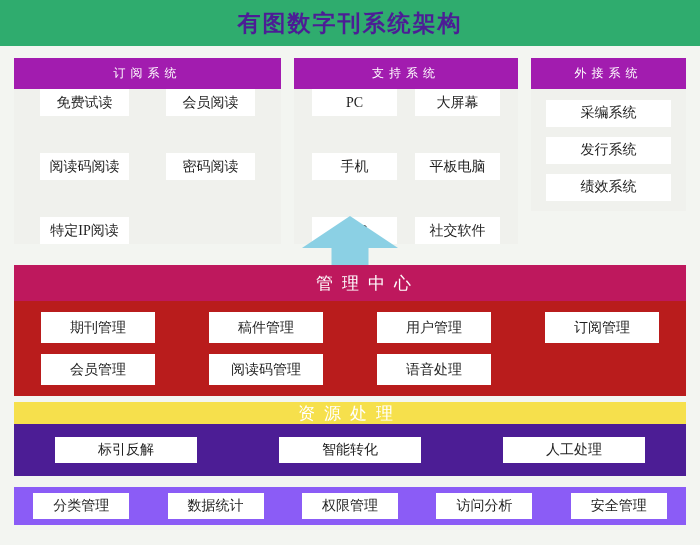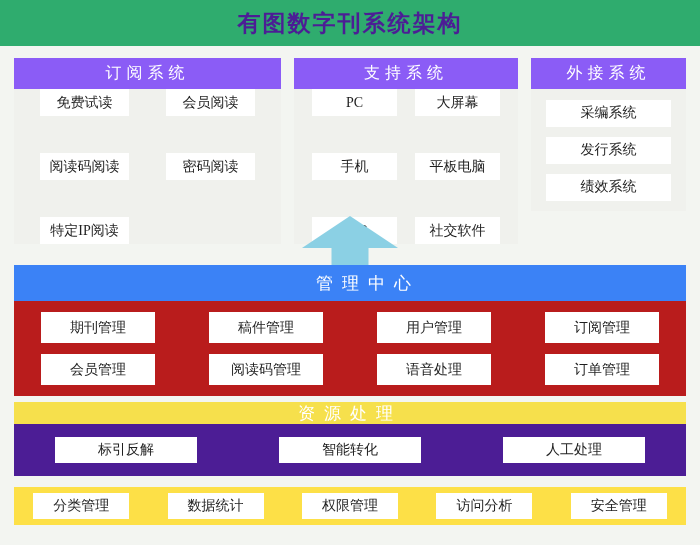--- a/index.html
+++ b/index.html
@@ -27,24 +27,24 @@
     margin:12px 14px 0 14px;
     gap:13px;
     height:153px;
   }
   .section{display:flex;flex-direction:column;}
   .section-subscription{width:267px;}
   .section-support{width:224px;}
   .section-external{flex:1;}
   .section-header{
     height:31px;flex:0 0 31px;
-    background:#8b5cf6;
+    background:#a21caf;
     color:#ffffff;
     display:flex;align-items:center;justify-content:center;
-    font-size:16px;letter-spacing:5px;
+    font-size:12px;letter-spacing:5px;
   }
   .section-body{
     flex:1;
     background:#f0f1ed;
     display:grid;
     align-content:center;
     justify-items:stretch;
     row-gap:10px;
     padding:0 26px;
   }
@@ -72,21 +72,21 @@
     top:36px;width:37px;height:18px;
     background:#8bd0e4;
   }
   
   .band{
     margin:0 14px;
     height:36px;
     display:flex;align-items:center;justify-content:center;
     color:#ffffff;font-size:17px;letter-spacing:9px;
   }
-  .band-blue{background:#3b82f6;padding-left:36px;}
+  .band-blue{background:#be185d;padding-left:36px;}
   .band-yellow{background:#f6e04c;height:22px;}
   
   .mgmt-body{
     margin:0 14px;
     height:95px;
     background:#b91c1c;
     display:grid;
     grid-template-columns:repeat(4,1fr);
     justify-items:center;
     align-content:center;
@@ -102,21 +102,21 @@
     justify-items:center;
     align-content:center;
   }
   .resource-body .box{width:142px;height:26px;}
   .gap6{height:6px;}
   .gap11{height:11px;}
   
   .bottom-band{
     margin:0 14px;
     height:38px;
-    background:#fde047;
+    background:#8b5cf6;
     display:grid;
     grid-template-columns:repeat(5,1fr);
     justify-items:center;
     align-content:center;
   }
   .bottom-band .box{width:96px;height:26px;}
 </style>
 </head>
 <body>
 
@@ -177,21 +177,20 @@
     <span>管理中心</span>
   </div>
   <div class="mgmt-body">
     <div class="box">期刊管理</div>
     <div class="box">稿件管理</div>
     <div class="box">用户管理</div>
     <div class="box">订阅管理</div>
     <div class="box">会员管理</div>
     <div class="box">阅读码管理</div>
     <div class="box">语音处理</div>
-    <div class="box">订单管理</div>
   </div>
 
   <div class="gap6"></div>
 
   <div class="band band-yellow">
     <span>资源处理</span>
   </div>
   <div class="resource-body">
     <div class="box">标引反解</div>
     <div class="box">智能转化</div>

